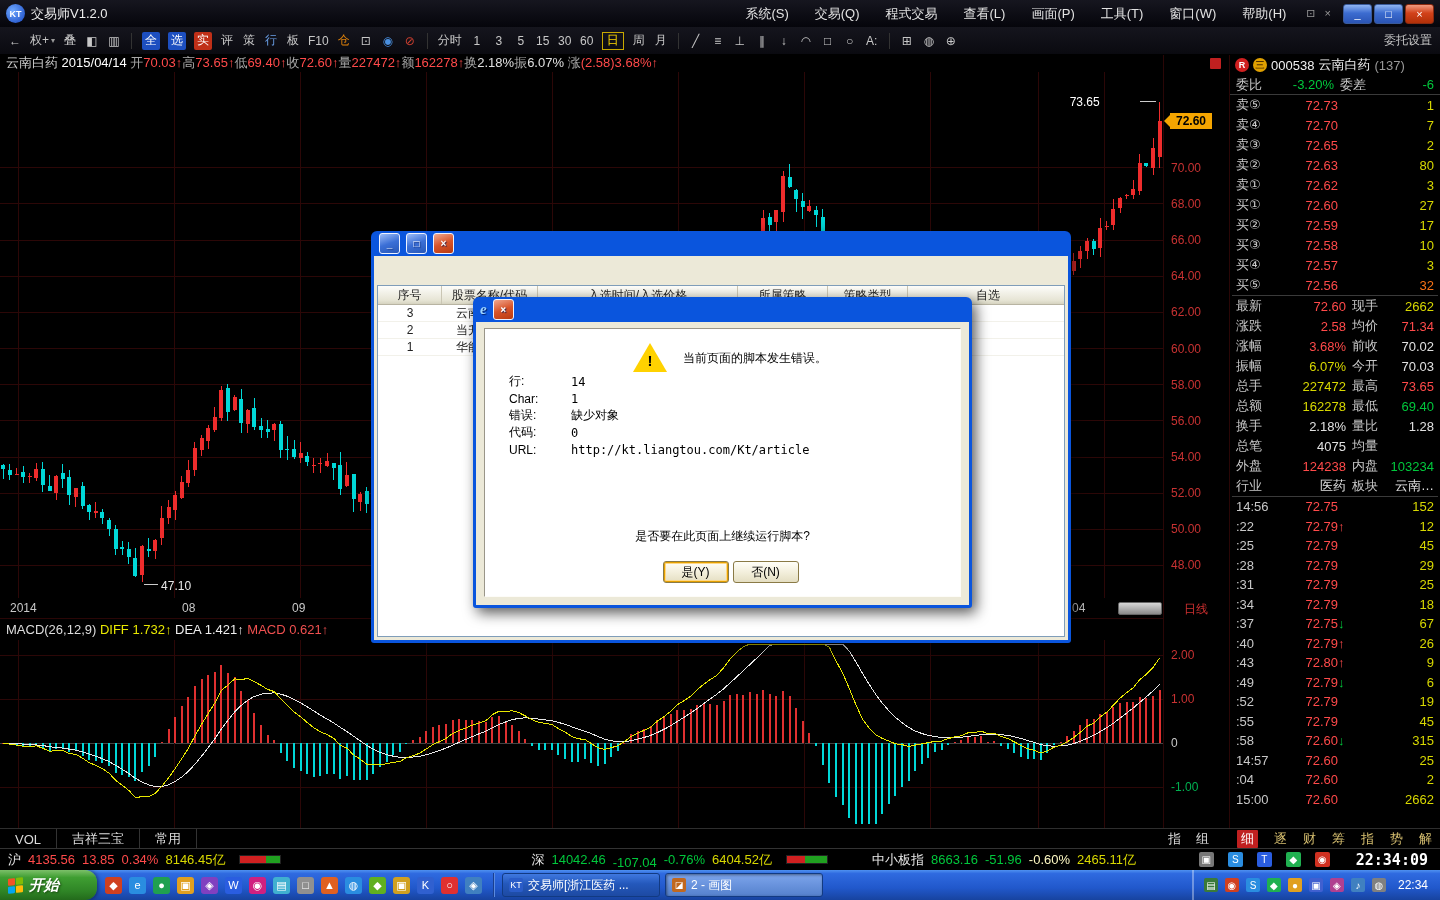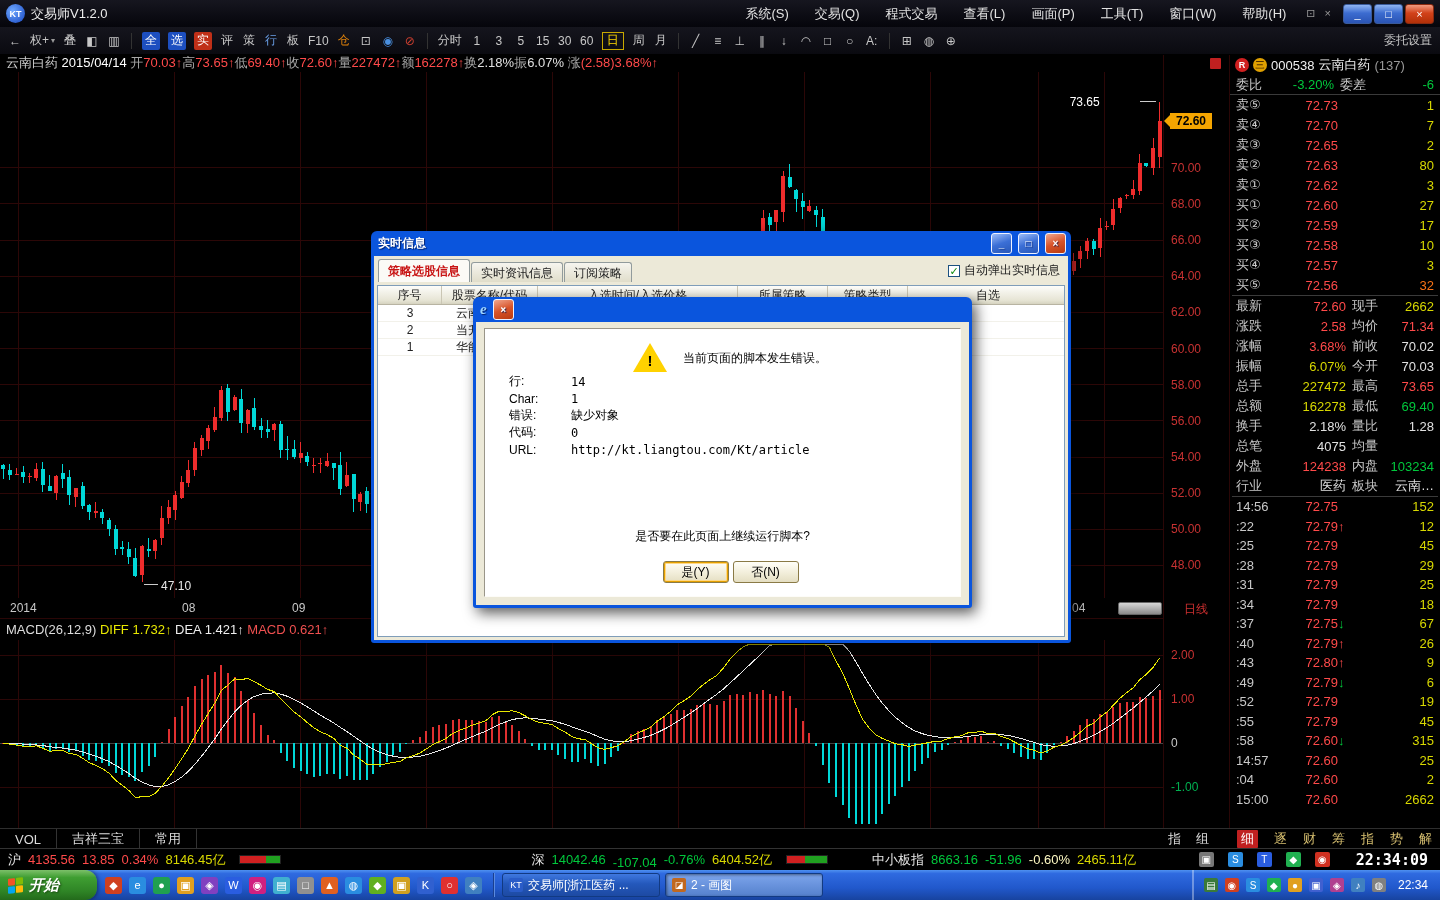--- a/index.html
+++ b/index.html
@@ -1202,35 +1202,25 @@
           <span class="tray-icon" style="background: rgb(176, 64, 144);">◈</span>
           <span class="tray-icon" style="background: rgb(64, 128, 192);">♪</span>
           <span class="tray-icon" style="background: rgb(128, 128, 128);">◍</span>
         </span>
       <span class="tray-time">22:34</span>
     </div>
   </div>
 
   <div class="xp-window" id="rt-dialog">
     <div class="xp-title">
-      <span class="xp-title-text">实时信息</span>
       <span class="xp-btn">_</span>
       <span class="xp-btn">□</span>
       <span class="xp-btn close">×</span>
     </div>
     <div class="xp-body">
-      <div class="rt-tabs" id="rt-tabs">
-        <span class="rt-tab active">策略选股信息</span>
-          <span class="rt-tab">实时资讯信息</span>
-          <span class="rt-tab">订阅策略</span>
-          <span class="rt-cb-wrap">
-          <span class="rt-cb">✓</span>
-          <span>自动弹出实时信息</span>
-        </span>
-      </div>
       <div class="rt-table">
         <div class="rt-thead" id="rt-thead">
             <span class="rt-th" style="width: 64px;">序号</span>
             <span class="rt-th" style="width: 96px;">股票名称/代码</span>
             <span class="rt-th" style="width: 200px;">入选时间/入选价格</span>
             <span class="rt-th" style="width: 90px;">所属策略</span>
             <span class="rt-th" style="width: 80px;">策略类型</span>
             <span class="rt-th" style="width: 161px;">自选</span>
           </div>
         <div id="rt-rows">

